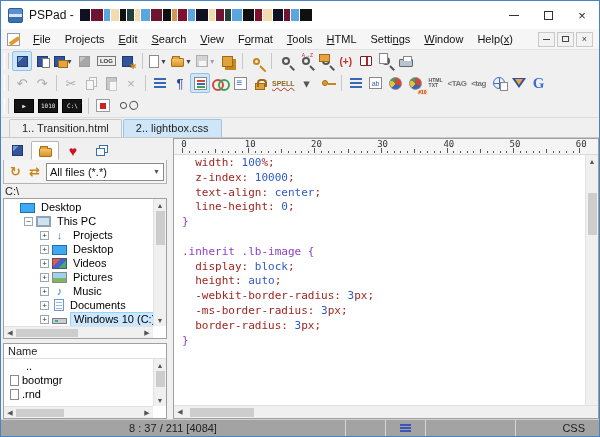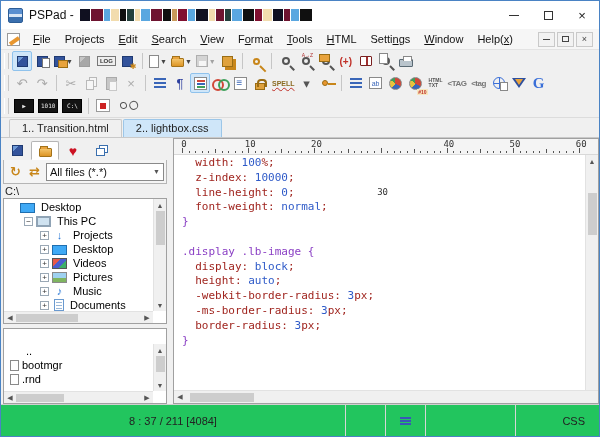--- a/index.html
+++ b/index.html
@@ -162,21 +162,21 @@
   .cline{white-space:pre;height:14.8px}
   .tk-p{color:#a0251f}
   .tk-v{color:#2e5ac8}
   .tk-s{color:#8a3fc4}
   .evscroll{position:absolute;top:16px;right:0;bottom:13px;width:13px;background:#f0f0f0;border-left:1px solid #e2e2e2;display:flex;flex-direction:column;align-items:center}
   .evthumb{width:9px;height:42px;background:#cdcdcd;margin-top:26px}
   .ehscroll{height:13px;background:#f0f0f0;border-top:1px solid #e2e2e2;display:flex;align-items:center;flex:0 0 auto}
   .ehthumb{height:9px;width:64px;background:#cdcdcd;margin-left:4px}
 
   
-  .statusbar{height:32px;background:#22c55e;border-top:1px solid #d0d0d0;display:flex;align-items:center;flex:0 0 auto;font-size:11px;color:#222}
+  .statusbar{height:17px;background:#a3a3a3;border-top:1px solid #d0d0d0;display:flex;align-items:center;flex:0 0 auto;font-size:11px;color:#222}
   .ssec{height:100%;display:flex;align-items:center;justify-content:center;border-right:1px solid #d6d6d6}
   .ssec.s1{width:345px}
   .ssec.s2{width:40px}
   .ssec.s3{width:40px}
   .ssec.s4{width:90px}
   .ssec.s5{flex:1;justify-content:flex-end;padding-right:14px;border-right:none}
   .statlines{width:11px;height:8px;background:repeating-linear-gradient(180deg,#3a55b8 0 2px,transparent 2px 3px)}
 </style>
 </head>
 <body>
@@ -505,20 +505,21 @@
           <span class="sarrow" style="margin-top:auto">▼</span>
         </div>
         <div class="scrollrow">
           <span class="sarrow">◀</span>
           <span class="hthumb" style="width:62px"></span>
           <span class="sarrow" style="margin-left:auto">▶</span>
         </div>
       </div>
 
       <div class="panel filespanel">
+        <div class="fheader">Name</div>
         <div class="filesbody" id="filesbody">
             <div class="frow">
               <span class="up">..</span>
             </div>
             <div class="frow">
               <span class="ti ti-file"></span>
               <span>bootmgr</span>
             </div>
             <div class="frow">
               <span class="ti ti-file"></span>
@@ -538,21 +539,21 @@
       </div>
     </div>
 
     <div class="splitter"></div>
 
     <div class="editor">
       <div class="ruler" id="ruler">
           <span class="rnum" style="left: 10px;">0</span>
           <span class="rnum" style="left: 76.2px;">10</span>
           <span class="rnum" style="left: 142.4px;">20</span>
-          <span class="rnum" style="left: 208.6px; margin-top: 48px;">30</span>
+          <span class="rnum" style="left: 208.6px;">30</span>
           <span class="rnum" style="left: 274.8px;">40</span>
           <span class="rnum" style="left: 341px;">50</span>
           <span class="rnum" style="left: 407.2px;">60</span>
           <span class="rtick" style="left: 8px; height: 5px;"></span>
           <span class="rtick" style="left: 14.62px; height: 2px;"></span>
           <span class="rtick" style="left: 21.24px; height: 2px;"></span>
           <span class="rtick" style="left: 27.86px; height: 2px;"></span>
           <span class="rtick" style="left: 34.48px; height: 2px;"></span>
           <span class="rtick" style="left: 41.1px; height: 4px;"></span>
           <span class="rtick" style="left: 47.72px; height: 2px;"></span>
@@ -607,25 +608,25 @@
           <span class="rtick" style="left: 372.1px; height: 4px;"></span>
           <span class="rtick" style="left: 378.72px; height: 2px;"></span>
           <span class="rtick" style="left: 385.34px; height: 2px;"></span>
           <span class="rtick" style="left: 391.96px; height: 2px;"></span>
           <span class="rtick" style="left: 398.58px; height: 2px;"></span>
           <span class="rtick" style="left: 405.2px; height: 5px;"></span>
         </div>
       <div class="code" id="code">
           <div class="cline"><span class="tk-p">  width: </span><span class="tk-v">100</span><span class="tk-p">%;</span></div>
           <div class="cline"><span class="tk-p">  z-index: </span><span class="tk-v">10000</span><span class="tk-p">;</span></div>
+          <div class="cline"><span class="tk-p">  text-align: </span><span class="tk-v">center</span><span class="tk-p">;</span></div>
           <div class="cline"><span class="tk-p">  line-height: </span><span class="tk-v">0</span><span class="tk-p">;</span></div>
-          <div class="cline"><span class="tk-p">  font-weight: </span><span class="tk-v">normal</span><span class="tk-p">;</span></div>
           <div class="cline"><span class="tk-s">}</span></div>
           <div class="cline">&nbsp;</div>
-          <div class="cline"><span class="tk-s">.display .lb-image {</span></div>
+          <div class="cline"><span class="tk-s">.inherit .lb-image {</span></div>
           <div class="cline"><span class="tk-p">  display: </span><span class="tk-v">block</span><span class="tk-p">;</span></div>
           <div class="cline"><span class="tk-p">  height: </span><span class="tk-v">auto</span><span class="tk-p">;</span></div>
           <div class="cline"><span class="tk-p">  -webkit-border-radius: </span><span class="tk-v">3</span><span class="tk-p">px;</span></div>
           <div class="cline"><span class="tk-p">  -ms-border-radius: </span><span class="tk-v">3</span><span class="tk-p">px;</span></div>
           <div class="cline"><span class="tk-p">  border-radius: </span><span class="tk-v">3</span><span class="tk-p">px;</span></div>
           <div class="cline"><span class="tk-s">}</span></div>
         </div>
       <div class="evscroll">
         <span class="sarrow">▲</span>
         <span class="evthumb"></span>

